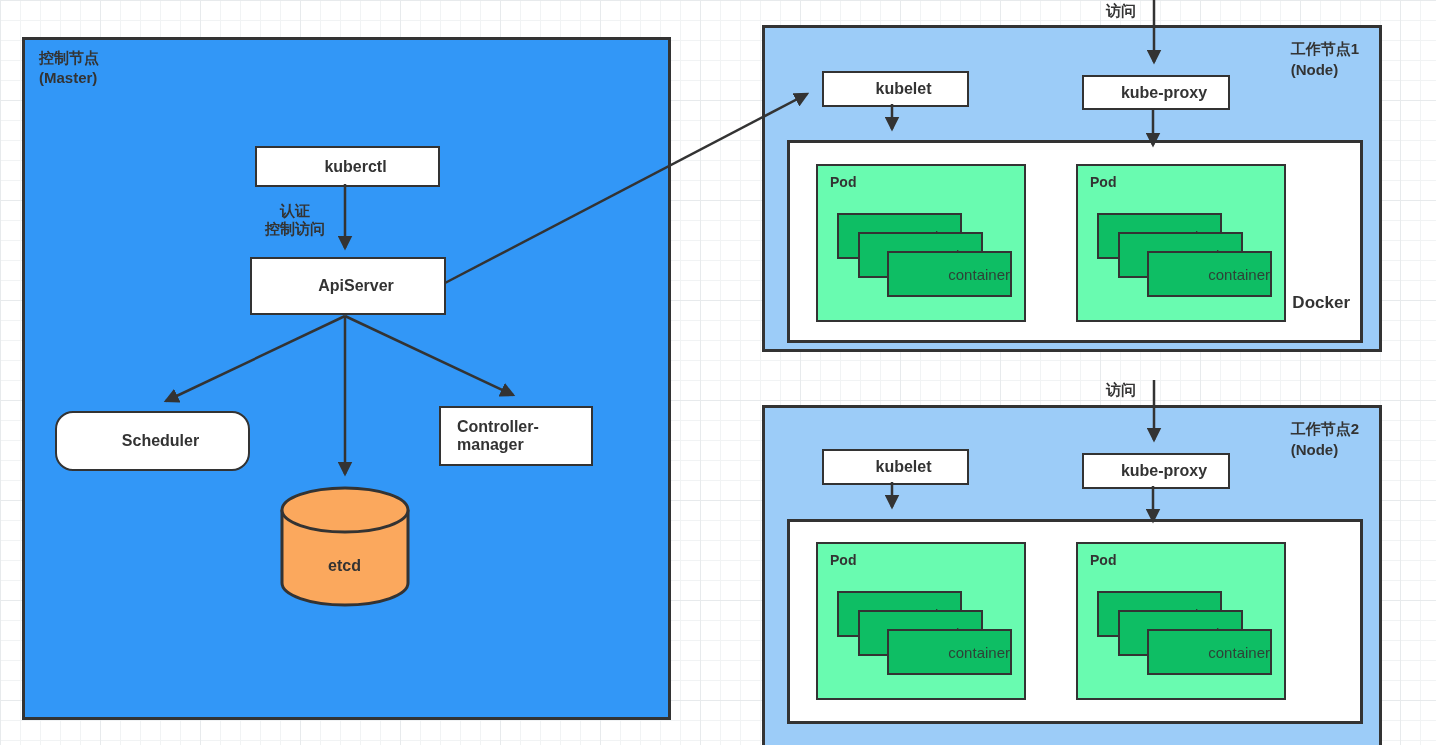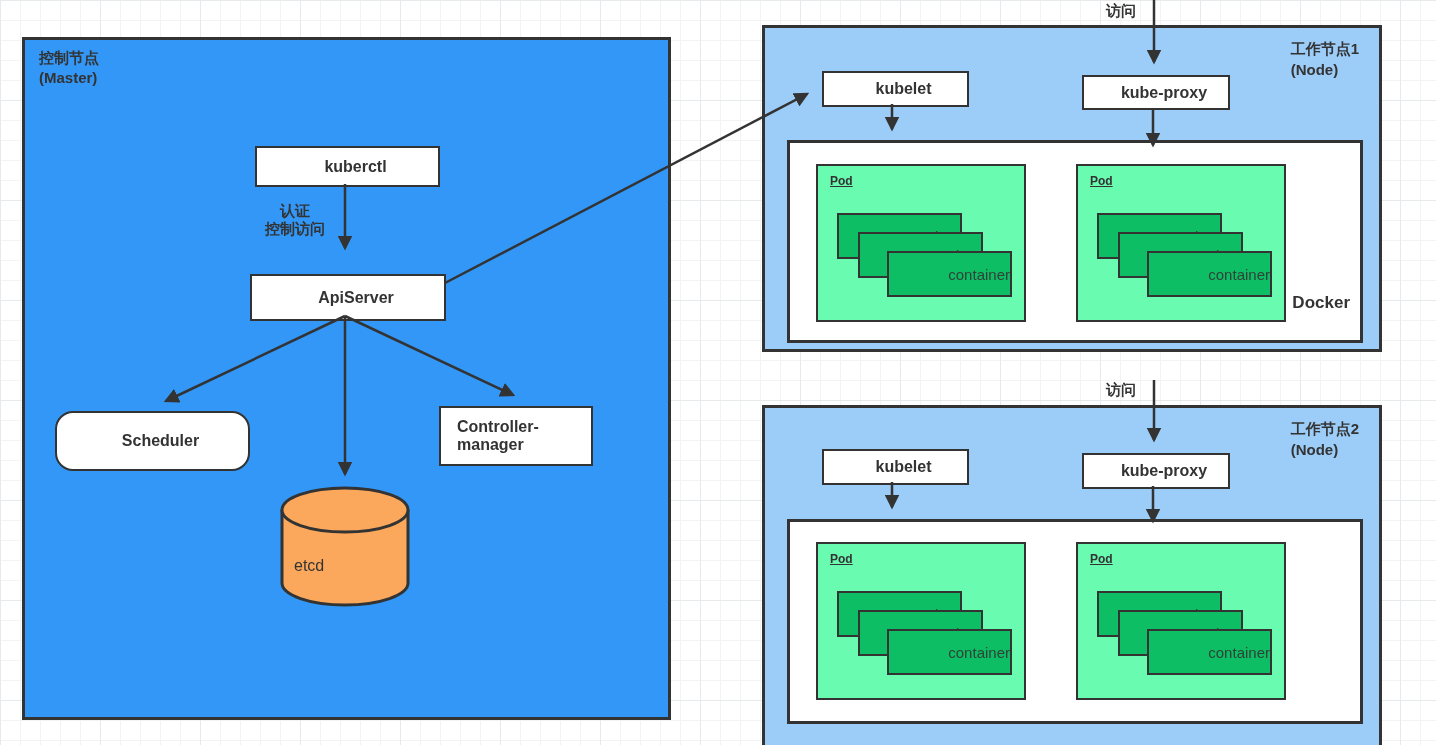--- a/index.html
+++ b/index.html
@@ -51,27 +51,27 @@
   }
   .cbox{
     position:absolute;
     width:125px;height:46px;
     background:#0ebe64;
     border:2px solid #333333;
     box-sizing:border-box;
     display:flex;align-items:center;justify-content:flex-end;
     font-size:15px;font-weight:400;color:#2e4237;
   }
-  .podlabel{position:absolute;left:12px;top:8px;font-weight:bold;font-size:12px;text-decoration:underline;}
+  .podlabel{position:absolute;left:12px;top:8px;font-weight:bold;font-size:14px;}
   .dockerlabel{position:absolute;right:10px;top:150px;font-weight:bold;font-size:17px;}
   .mtitle{position:absolute;font-weight:bold;font-size:15px;line-height:20px;}
   .ntitle{position:absolute;font-weight:bold;font-size:15px;line-height:21px;text-align:left;}
   .authlabel{position:absolute;font-weight:bold;font-size:15px;line-height:18px;text-align:center;}
   .visit{position:absolute;font-weight:bold;font-size:15px;text-align:center;z-index:4;}
-  .etcdlabel{position:absolute;font-weight:normal;font-size:16px;z-index:6;}
+  .etcdlabel{position:absolute;font-weight:bold;font-size:16px;text-align:center;z-index:6;}
   .arrows{position:absolute;left:0;top:0;z-index:5;pointer-events:none;}
 </style>
 </head>
 <body>
 
 <div class="canvas">
 
   <div class="abs master" style="left:22px;top:37px;width:649px;height:683px;">
     <div class="mtitle" style="left:14px;top:8px;">
       <div>控制节点</div>
@@ -80,21 +80,21 @@
 
     <div class="wbox" style="left:230px;top:106px;width:185px;height:41px;">
       <span>kuberctl</span>
     </div>
 
     <div class="authlabel" style="left:225px;top:162px;width:90px;">
       <div>认证</div>
       <div>控制访问</div>
     </div>
 
-    <div class="wbox" style="left:225px;top:234px;width:196px;height:47px;">
+    <div class="wbox" style="left:225px;top:217px;width:196px;height:58px;">
       <span>ApiServer</span>
     </div>
 
     <div class="wbox" style="left:30px;top:371px;width:195px;height:60px;border-radius:18px;">
       <span>Scheduler</span>
     </div>
 
     <div class="wbox" style="left:414px;top:366px;width:154px;height:60px;">
       <span>Controller-manager</span>
     </div>

